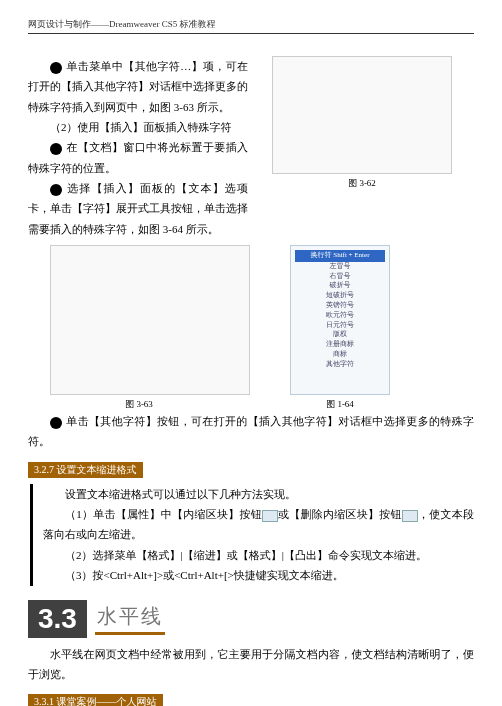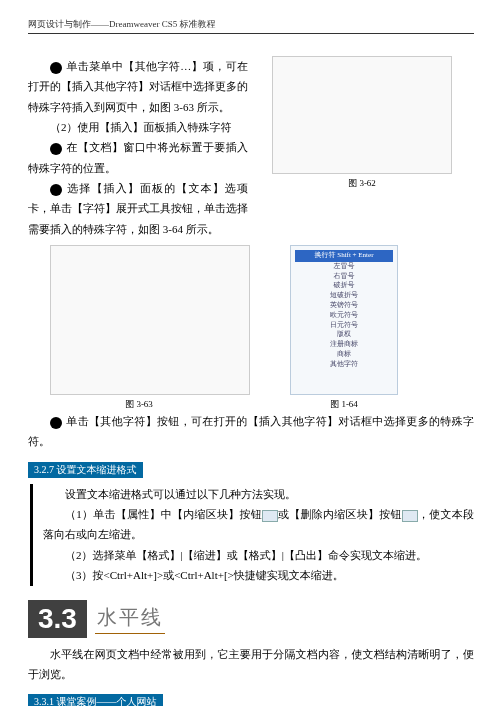--- a/index.html
+++ b/index.html
@@ -54,31 +54,31 @@
   }
   .fake-img {
     background: #f9f9f9;
     border: 1px solid #ccc;
     font-size: 7px;
     color: #999;
     box-sizing: border-box;
   }
   .fig-362 { width: 180px; height: 118px; }
   .fig-363 { width: 200px; height: 150px; margin-left: 22px; }
-  .fig-364 { width: 108px; height: 150px; }
+  .fig-364 { width: 100px; height: 150px; }
   .figs-row {
     display: flex;
     gap: 40px;
     margin-top: 6px;
     justify-content: flex-start;
   }
   .fig-wrap { text-align: center; }
   .caption { font-size: 9px; margin-top: 3px; }
   .section-bar {
-    background: #0369a1;
+    background: #a16207;
     color: #fff;
     display: inline-block;
     padding: 1px 6px;
     font-size: 10px;
     margin: 10px 0 6px 0;
   }
   .big-num {
     display: inline-block;
     background: #404040;
     color: #fff;
@@ -89,21 +89,21 @@
   }
   .big-head-row {
     display: flex;
     align-items: center;
     gap: 8px;
     margin: 14px 0 6px 0;
   }
   .big-title {
     color: #777;
     font-size: 20px;
-    border-bottom: 1px solid #a16207;
+    border-bottom: 3px solid #a16207;
     padding: 0 2px 2px 2px;
     letter-spacing: 2px;
   }
   .left-rule {
     border-left: 3px solid #000;
     padding-left: 10px;
     margin-left: 2px;
     line-height: 1.9;
   }
   .btn-ico {

